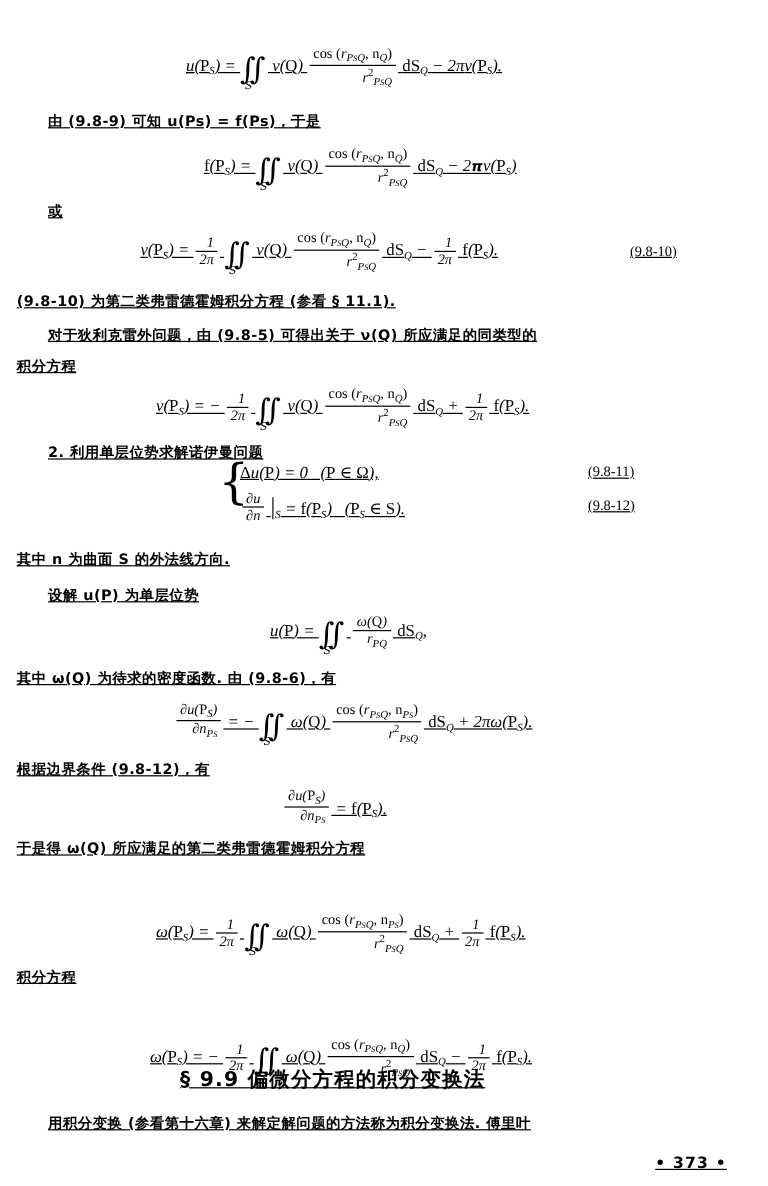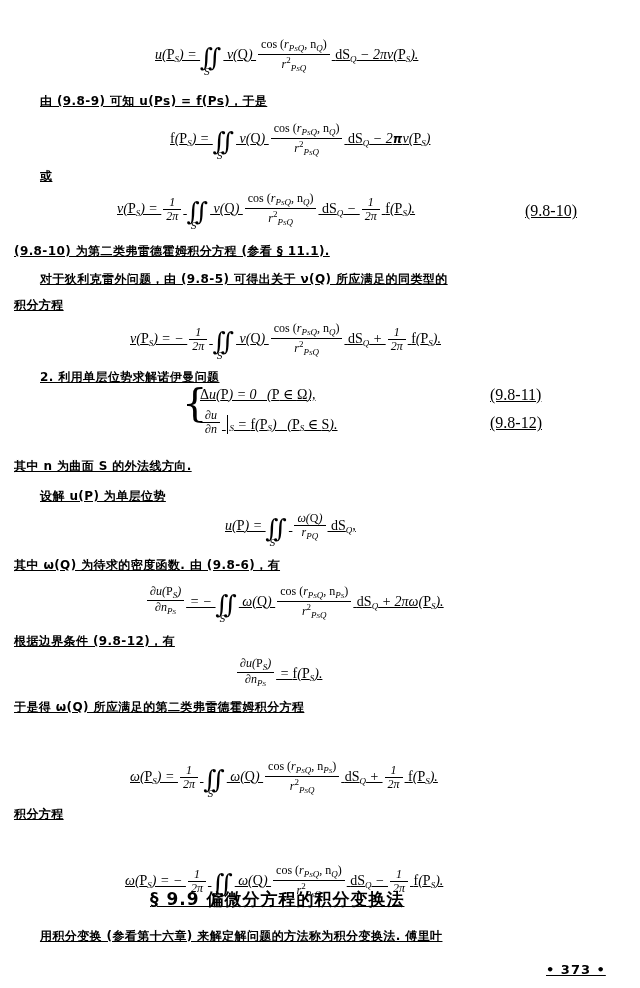--- a/index.html
+++ b/index.html
@@ -46,21 +46,21 @@
     font-style: italic;
   }
   .sup {
     font-size: 9px;
     vertical-align: 0.55em;
     font-style: normal;
   }
   .frac {
     display: inline-block;
     vertical-align: middle;
-    text-align: center;
+    text-align: right;
     line-height: 1.12;
     margin: 0 2px;
   }
   .frac .num {
     display: block;
     border-bottom: 1px solid #000;
     padding: 0 3px;
     font-size: 12px;
   }
   .frac .den {
@@ -82,21 +82,21 @@
   .dint .ss {
     position: absolute;
     font-size: 9px;
     font-style: italic;
     left: 4px;
     bottom: -9px;
     letter-spacing: 0;
   }
   .eqnum {
     font-style: normal;
-    font-size: 16px;
+    font-size: 12px;
   }
   .brace {
     position: absolute;
     font-size: 40px;
     font-family: "DejaVu Serif", serif;
     line-height: 1;
   }
   .sect {
     font-family: "DejaVu Sans", "Liberation Sans", sans-serif;
     font-weight: 700;

